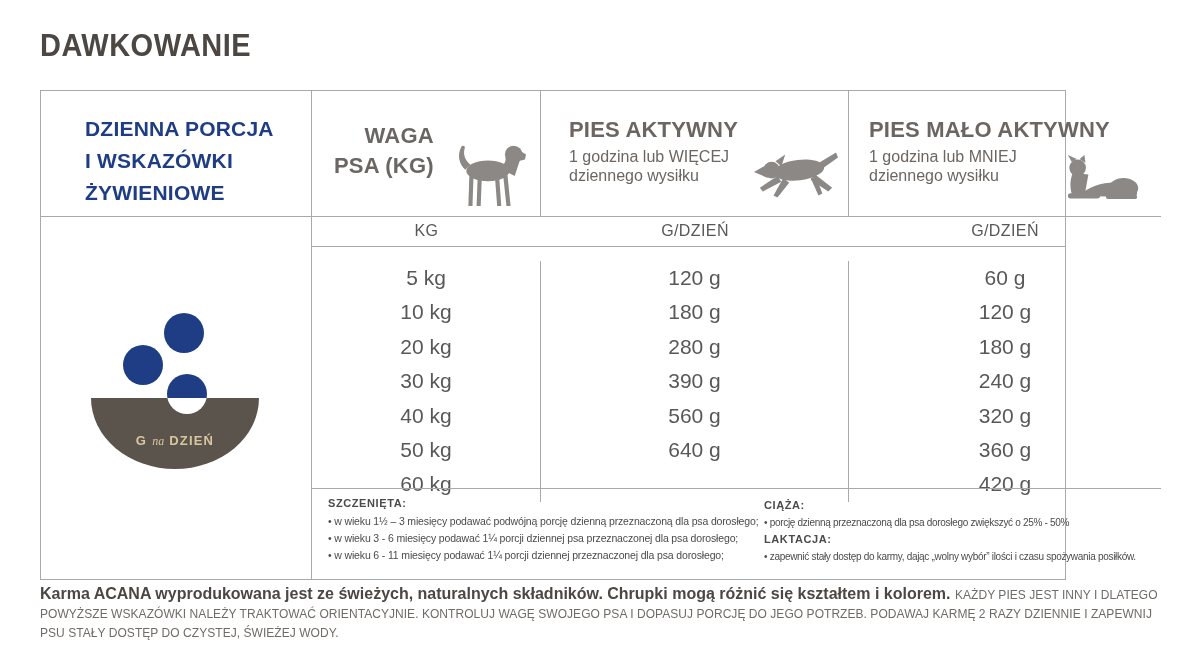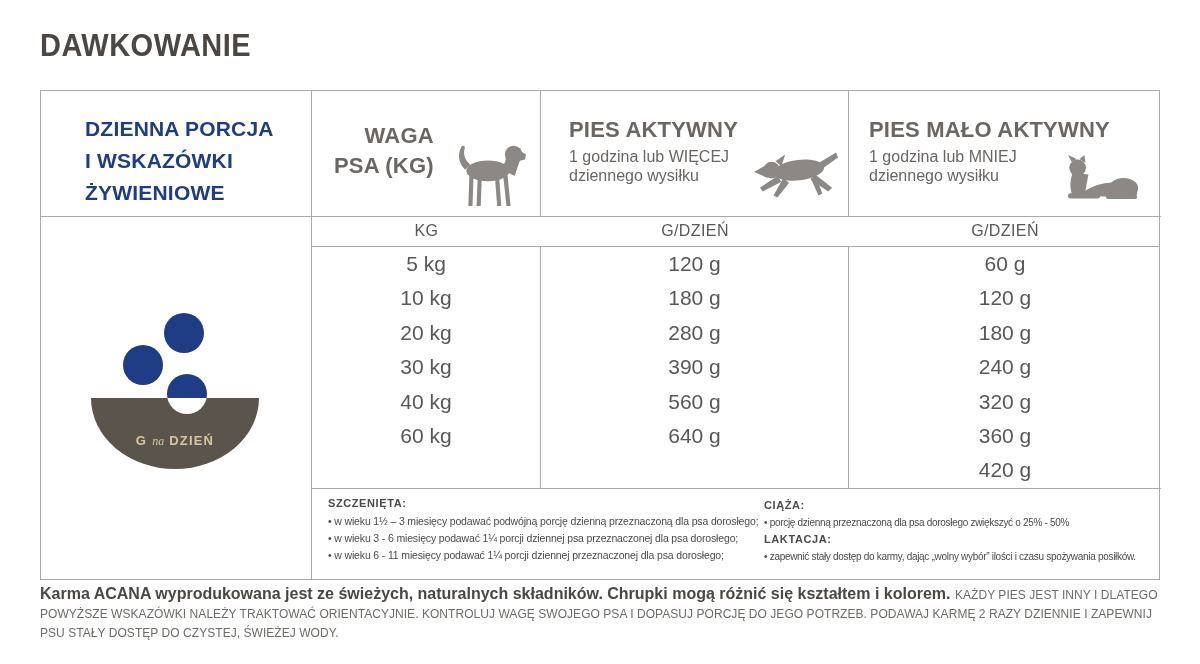--- a/index.html
+++ b/index.html
@@ -13,21 +13,21 @@
     position:relative; background:#ffffff;
     font-family:"Liberation Sans", sans-serif;
     overflow:hidden;
   }
   .page-title{
     position:absolute; left:40px; top:28px;
     font-size:29px; font-weight:bold; letter-spacing:.5px; color:var(--dark);
     transform:scaleY(1.08); transform-origin:left top;
   }
   .dose-table{
-    position:absolute; left:40px; top:90px; width:1120px; height:490px;
+    position:absolute; left:40px; top:90px; width:1026px; height:490px;
     border:1px solid var(--border);
   }
   .cell{position:absolute;}
   .cell-left{left:0; top:0; width:271px; height:488px; border-right:1px solid var(--border);}
   .left-title{position:absolute; left:44px; top:22px; font-size:21px; font-weight:bold;
     line-height:32px; color:var(--blue); letter-spacing:.2px;}
   .bowl-svg{position:absolute; left:50px; top:222px; width:168px; height:156px;}
   .bowl-label{font-size:13px; font-weight:bold; letter-spacing:1.2px; fill:var(--cream);}
   .bowl-na{font-family:"Liberation Serif", serif; font-style:italic; font-weight:normal;
     font-size:12px; letter-spacing:0;}
@@ -46,21 +46,21 @@
   .dog-standing{right:14px; bottom:8px; width:70px; height:66px;}
   .dog-running{right:10px; bottom:16px; width:84px; height:52px;}
   .dog-lying{right:16px; bottom:14px; width:82px; height:47px;}
   .hline-1{position:absolute; left:0; width:1120px; top:125px; border-top:1px solid var(--border);}
   .hline-2{position:absolute; left:271px; right:0; top:155px; border-top:1px solid var(--border);}
   .subhdr-cell{position:absolute; top:126px; height:29px; line-height:28px; text-align:center;
     font-size:16px; color:var(--vgray); letter-spacing:.4px;}
   .sub-weight{left:271px; width:229px;}
   .sub-active{left:500px; width:308px;}
   .sub-lazy{left:808px; width:312px;}
-  .vcol{position:absolute; top:156px; height:241px;}
+  .vcol{position:absolute; top:170px; height:241px;}
   .vcol-weight{left:271px; width:229px; border-right:1px solid var(--border);}
   .vcol-active{left:500px; width:308px; border-right:1px solid var(--border);}
   .vcol-lazy{left:808px; width:312px;}
   .vcell{height:34.4px; line-height:34.4px; text-align:center; font-size:21px; color:var(--vgray);}
   .notes{position:absolute; left:271px; top:397px; width:849px; height:91px;
     border-top:1px solid var(--border);}
   .notes-block{position:absolute; top:7px;}
   .notes-puppies{left:16px; width:436px; white-space:nowrap;}
   .notes-right{left:452px; width:392px;}
   .note-title{font-size:11px; font-weight:bold; letter-spacing:.6px; color:var(--ngray);
@@ -163,20 +163,21 @@
   <div class="subhdr-cell sub-weight">KG</div>
   <div class="subhdr-cell sub-active">G/DZIEŃ</div>
   <div class="subhdr-cell sub-lazy">G/DZIEŃ</div>
 
   <div class="vcol vcol-weight">
     <div class="vcell">5 kg</div>
     <div class="vcell">10 kg</div>
     <div class="vcell">20 kg</div>
     <div class="vcell">30 kg</div>
     <div class="vcell">40 kg</div>
+    <div class="vcell">50 kg</div>
     <div class="vcell">60 kg</div>
   </div>
   <div class="vcol vcol-active">
     <div class="vcell">120 g</div>
     <div class="vcell">180 g</div>
     <div class="vcell">280 g</div>
     <div class="vcell">390 g</div>
     <div class="vcell">560 g</div>
     <div class="vcell">640 g</div>
   </div>

